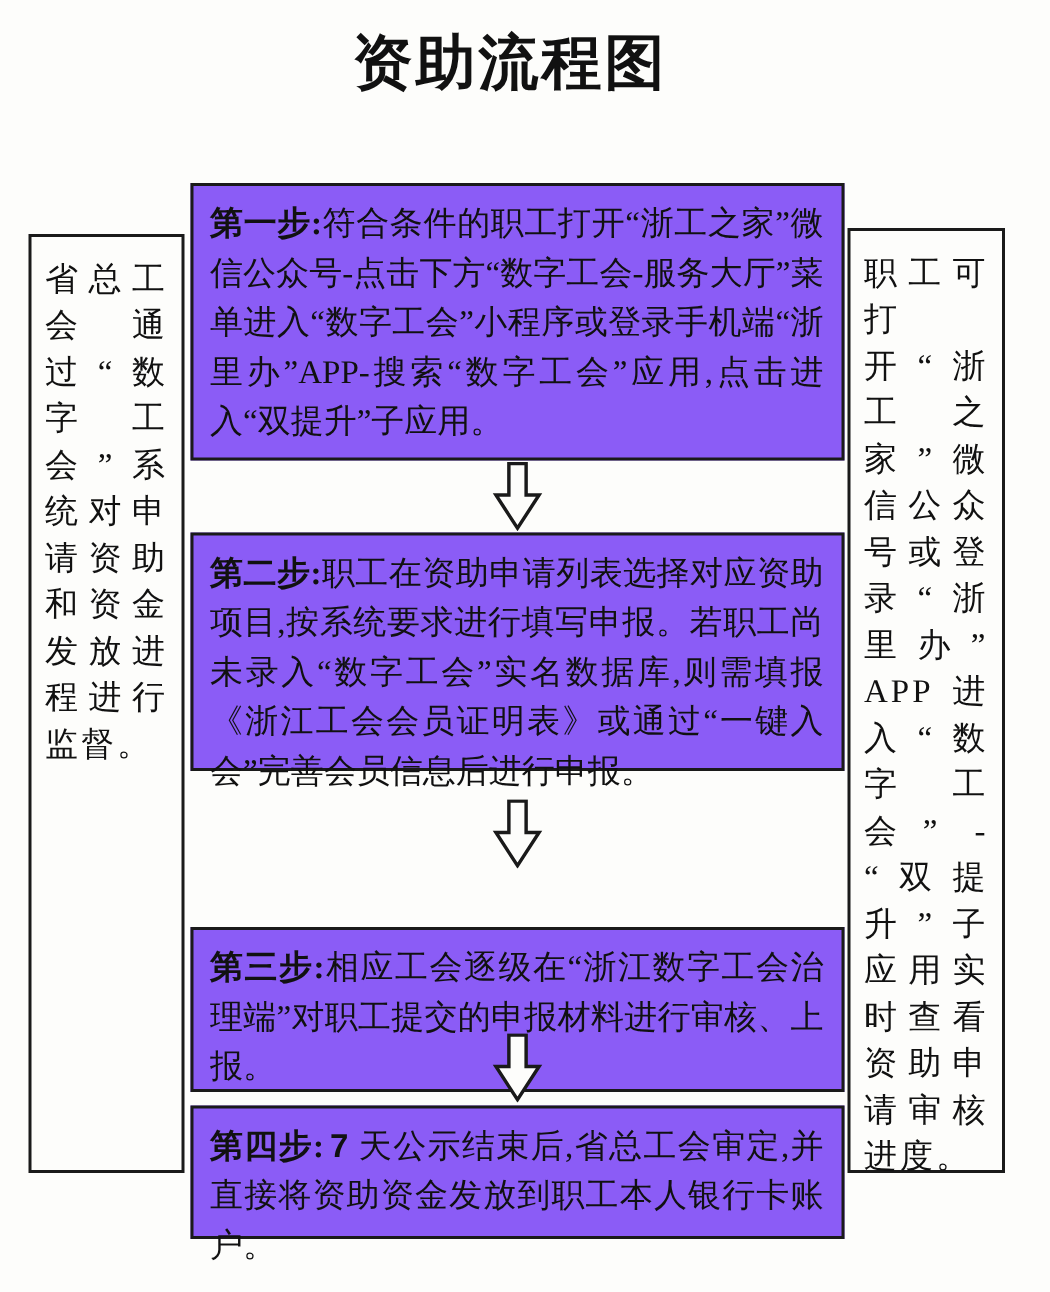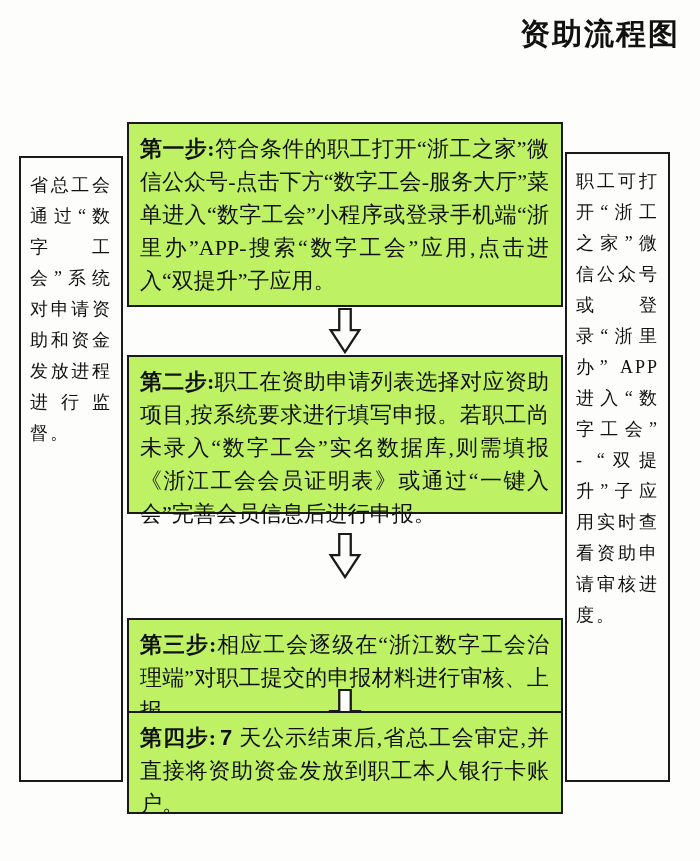--- a/index.html
+++ b/index.html
@@ -11,53 +11,53 @@
     background: #fdfdfb;
     font-family: "Liberation Serif", "DejaVu Serif", serif;
     color: #111111;
     overflow: hidden;
   }
   .title {
     position: absolute;
     top: 14px;
     left: 0;
     width: 680px;
-    text-align: right;
-    font-size: 30px;
+    text-align: center;
+    font-size: 40px;
     font-weight: bold;
     letter-spacing: 2px;
   }
   .side-box {
     position: absolute;
     border: 2px solid #1a1a1a;
     background: #fdfdfb;
-    font-size: 18px;
+    font-size: 22px;
     line-height: 31px;
     letter-spacing: 2px;
     padding: 12px 9px;
     text-align: justify;
     word-break: break-all;
   }
   .side-box.left  { left: 19px;  top: 156px; width: 104px; height: 626px; }
   .side-box.right { left: 565px; top: 152px; width: 105px; height: 630px; }
   .step-box {
     position: absolute;
     left: 127px;
     width: 436px;
     border: 2px solid #1a1a1a;
-    background: #bef264;
+    background: #8b5cf6;
     font-size: 22px;
     line-height: 33px;
     padding: 8px 12px 6px 11px;
     text-align: justify;
   }
   .step1 { top: 122px; height: 185px; }
   .step2 { top: 355px; height: 159px; }
   .step3 { top: 578px; height: 110px; margin-top: 40px; }
-  .step4 { top: 711px; height: 103px; }
+  .step4 { top: 737px; height: 89px; }
   .step-label { font-weight: bold; }
   .step-num {
     font-weight: bold;
     font-family: "Liberation Sans", sans-serif;
     margin: 0 6px 0 4px;
   }
   .arrow {
     position: absolute;
     left: 327px;
     width: 36px;

